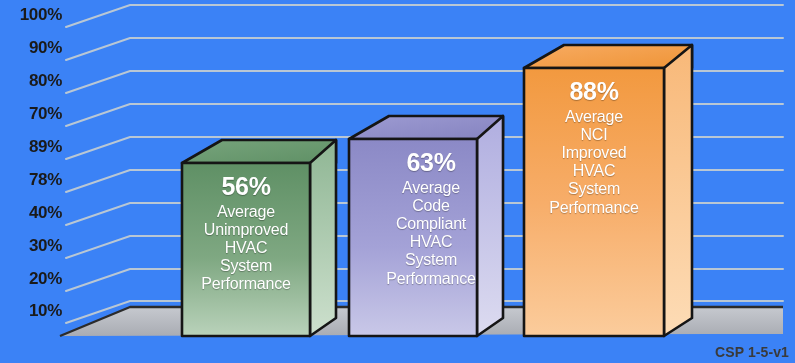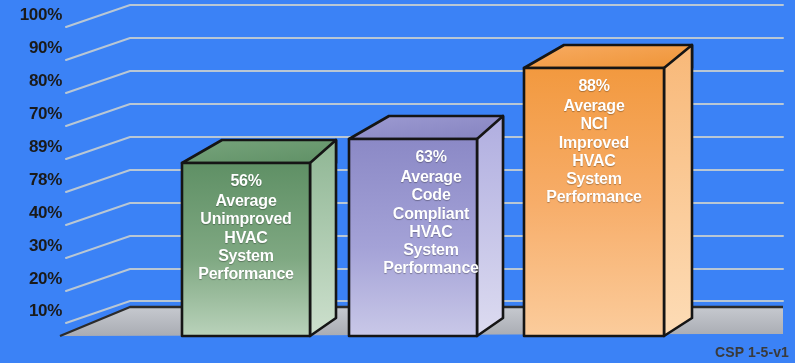--- a/index.html
+++ b/index.html
@@ -41,29 +41,29 @@
     text-align: center;
     color: #ffffff;
     font-weight: bold;
     font-family: "Liberation Sans", sans-serif;
     text-shadow: 0 1px 1px rgba(0,0,0,0.30);
     line-height: 1.14;
     pointer-events: none;
   }
   .bar-value {
     display: block;
-    font-size: 16px;
+    font-size: 25px;
     font-weight: bold;
     margin-bottom: 2px;
     letter-spacing: -0.3px;
   }
   .bar-line {
     display: block;
     font-size: 16px;
-    font-weight: bold;
+    font-weight: normal;
     letter-spacing: -0.2px;
   }
   #corner-code {
     position: absolute;
     right: 6px;
     bottom: 3px;
     font-size: 14px;
     font-weight: bold;
     color: #3a3a3a;
     font-family: "Liberation Sans", sans-serif;

